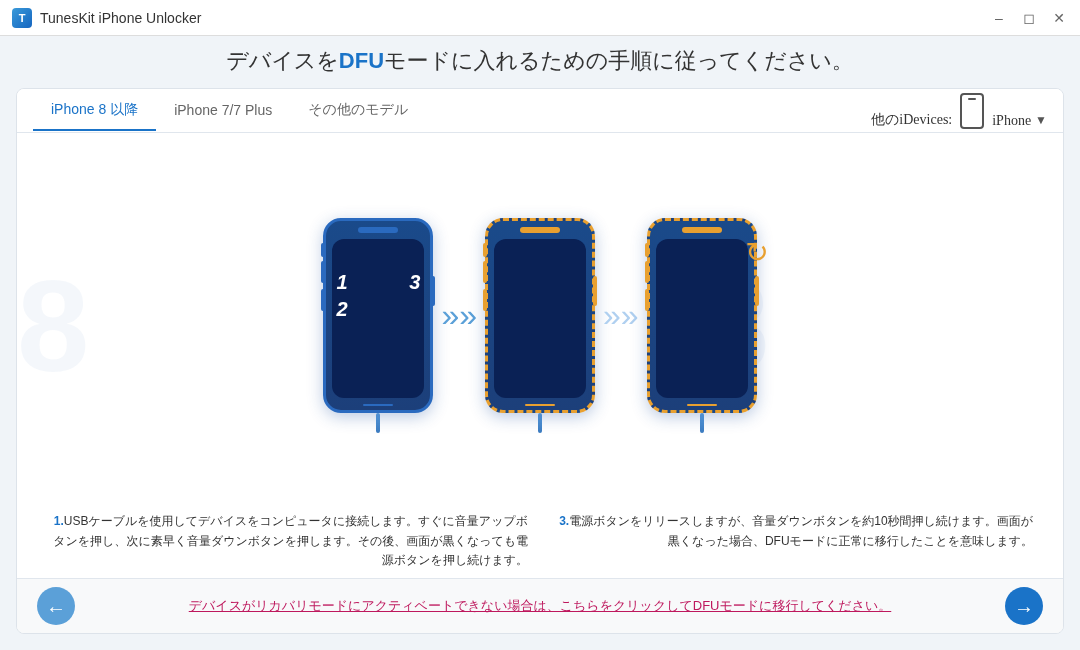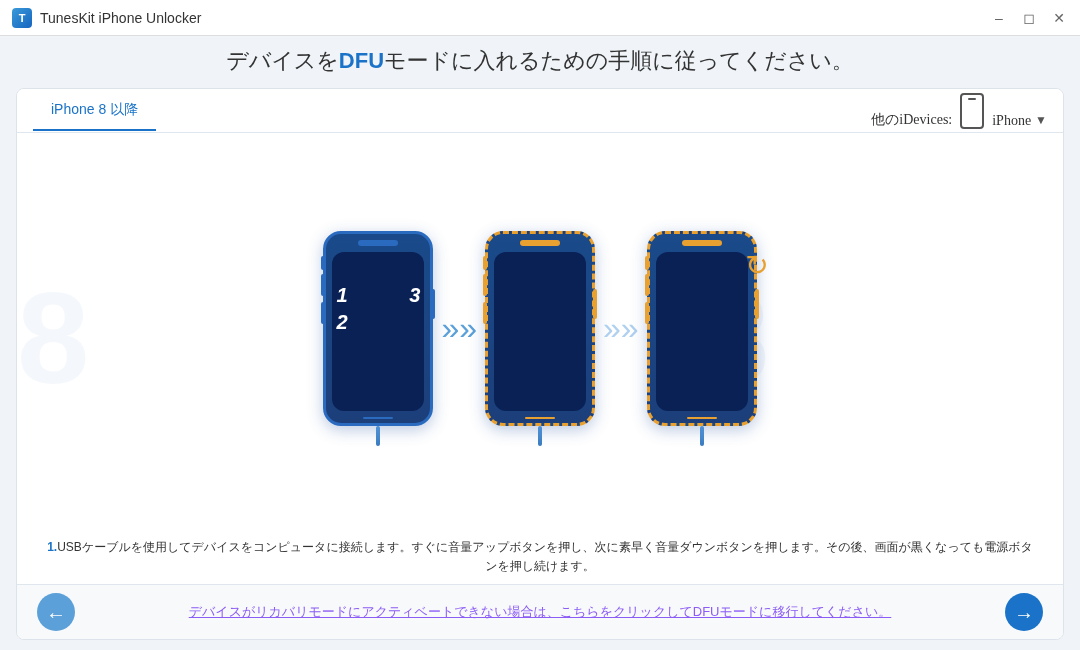--- a/index.html
+++ b/index.html
@@ -54,21 +54,21 @@
       display: flex;
       align-items: center;
       justify-content: center;
       cursor: pointer;
       font-size: 14px;
       color: #666;
     }
 
     
     .main-container {
-      padding: 10px 16px 10px;
+      padding: 10px 16px 16px;
       height: calc(650px - 36px);
       display: flex;
       flex-direction: column;
     }
 
     
     .page-title {
       text-align: center;
       font-size: 22px;
       color: #333;
@@ -334,21 +334,21 @@
       display: flex;
       gap: 24px;
       font-size: 12px;
       line-height: 1.6;
       color: #333;
       margin-top: 4px;
       padding: 0 10px;
     }
     .desc-item {
       flex: 1;
-      text-align: center;
+      text-align: right;
     }
     .desc-num {
       color: #1a73c8;
       font-weight: bold;
     }
 
     
     .bottom-bar {
       display: flex;
       align-items: center;
@@ -365,21 +365,21 @@
       cursor: pointer;
       display: flex;
       align-items: center;
       justify-content: center;
       font-size: 20px;
       color: white;
     }
     .nav-btn-left { background: #5ba0d8; }
     .nav-btn-right { background: #1a73c8; }
     .bottom-link {
-      color: #8b5cf6;
+      color: #be185d;
       font-size: 13px;
       text-decoration: underline;
       cursor: pointer;
     }
   </style>
 </head>
 <body>
 
 <div class="title-bar">
   <div class="title-bar-left">
@@ -396,20 +396,22 @@
 <div class="main-container">
 
   <div class="page-title">
     <span>デバイスを</span><span class="dfu">DFU</span><span>モードに入れるための手順に従ってください。</span>
   </div>
 
   <div class="card">
 
     <div class="tabs">
       <div class="tab active">iPhone 8 以降</div>
+      <div class="tab">iPhone 7/7 Plus</div>
+      <div class="tab">その他のモデル</div>
 
       <div class="devices-selector">
         <span>他のiDevices:</span>
         <span class="device-icon"></span>
         <div class="device-select">
           <span>iPhone</span>
           <span class="dropdown-arrow">▼</span>
         </div>
       </div>
     </div>
@@ -474,20 +476,23 @@
           </div>
           <div class="usb-cable"></div>
         </div>
 
       </div>
 
       <div class="desc-row">
         <div class="desc-item">
           <span class="desc-num">1.</span><span>USBケーブルを使用してデバイスをコンピュータに接続します。すぐに音量アップボタンを押し、次に素早く音量ダウンボタンを押します。その後、画面が黒くなっても電源ボタンを押し続けます。</span>
         </div>
+        <div class="desc-item">
+          <span class="desc-num">3.</span><span>電源ボタンをリリースしますが、音量ダウンボタンを約10秒間押し続けます。画面が黒くなった場合、DFUモードに正常に移行したことを意味します。</span>
+        </div>
       </div>
 
     </div>
 
     <div class="bottom-bar">
       <button class="nav-btn nav-btn-left">
         <span>←</span>
       </button>
       <a class="bottom-link">デバイスがリカバリモードにアクティベートできない場合は、こちらをクリックしてDFUモードに移行してください。</a>
       <button class="nav-btn nav-btn-right">

